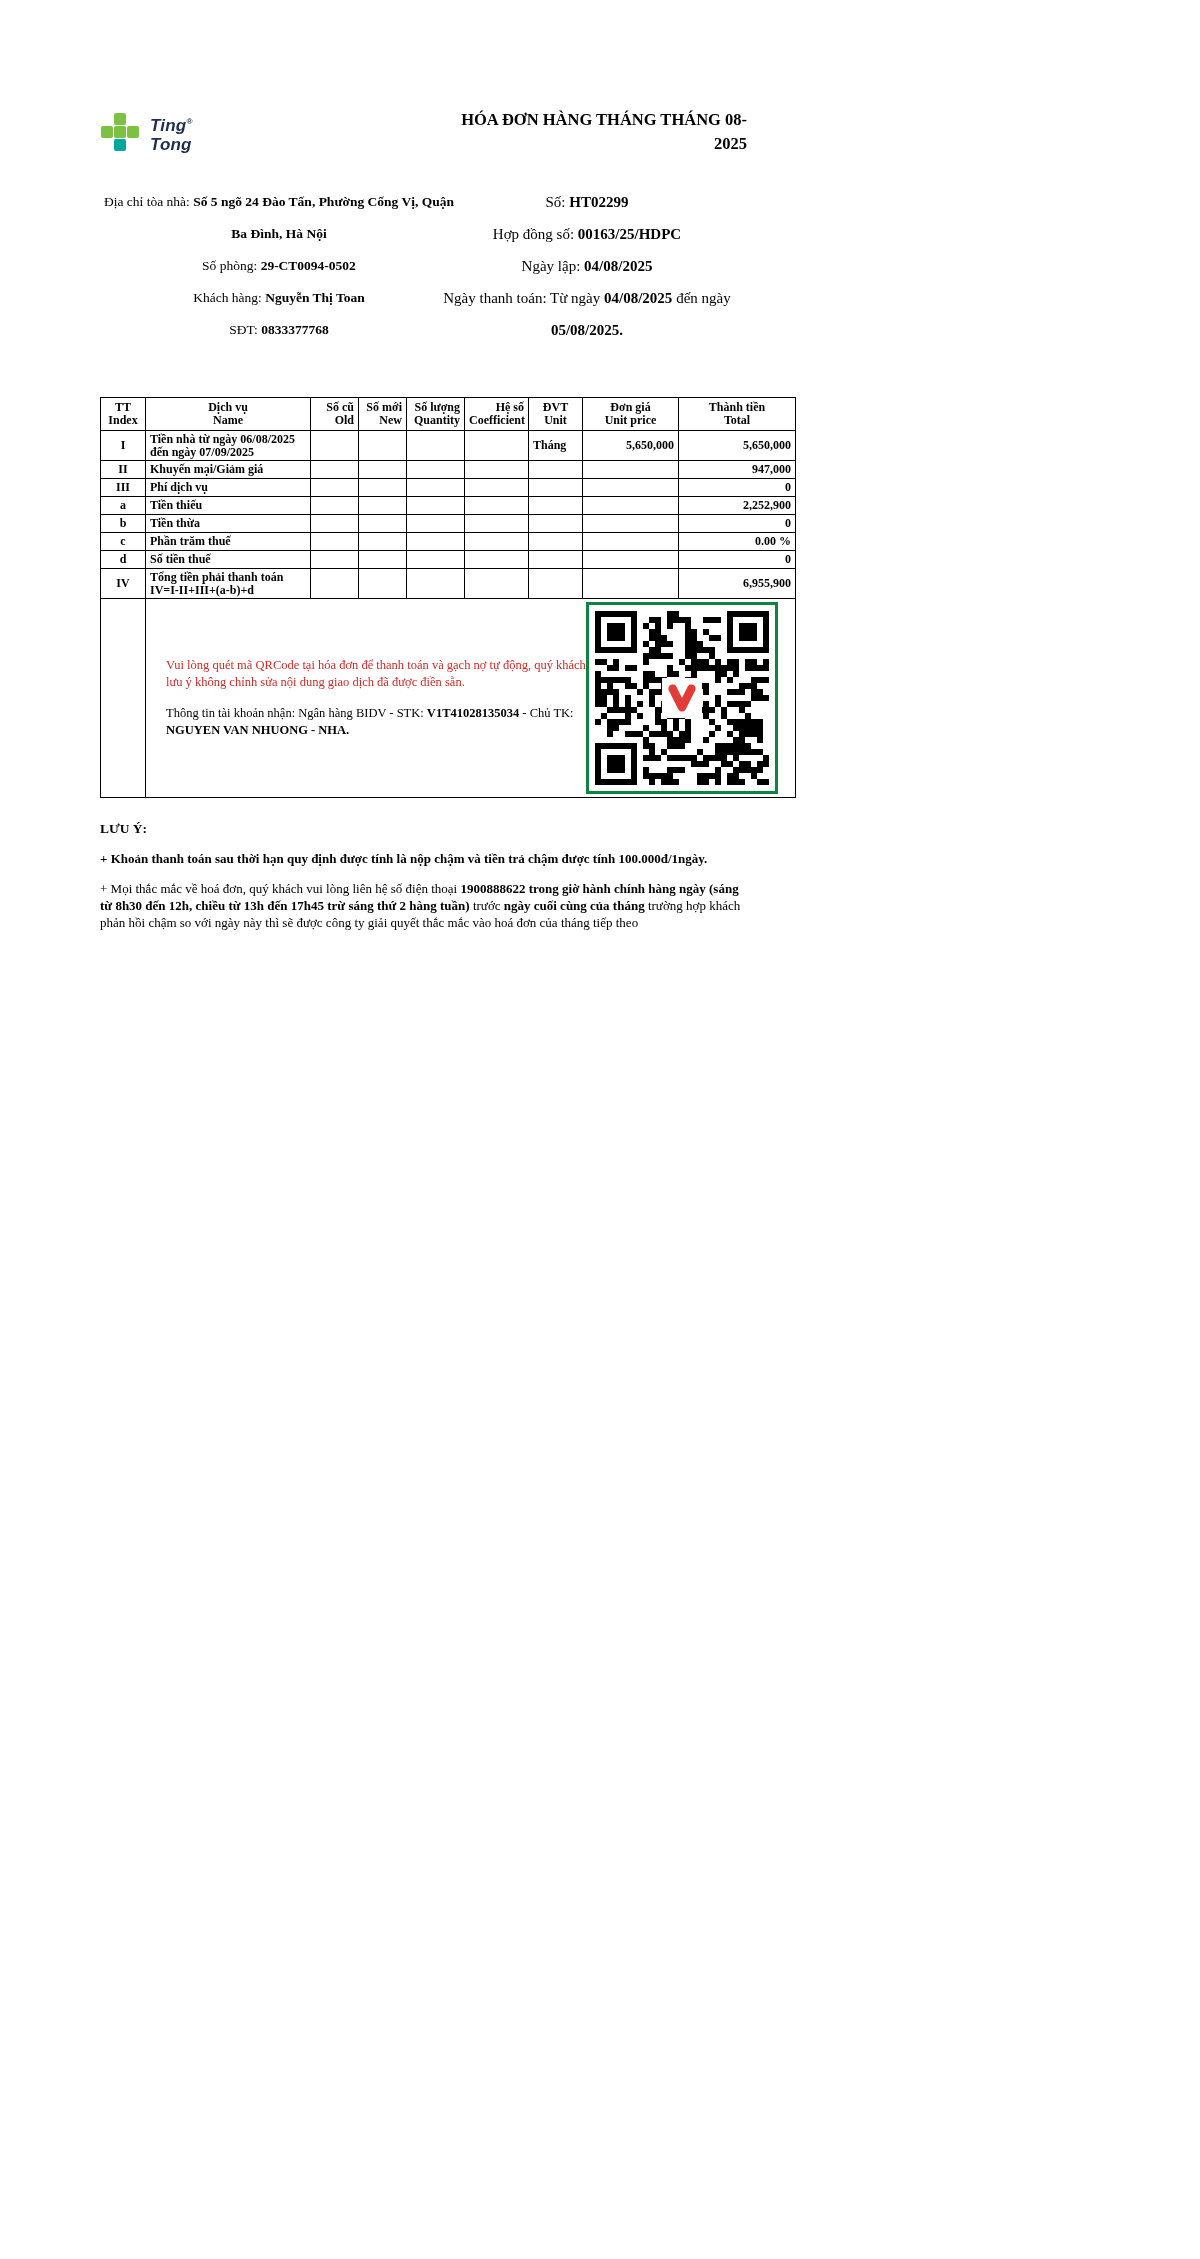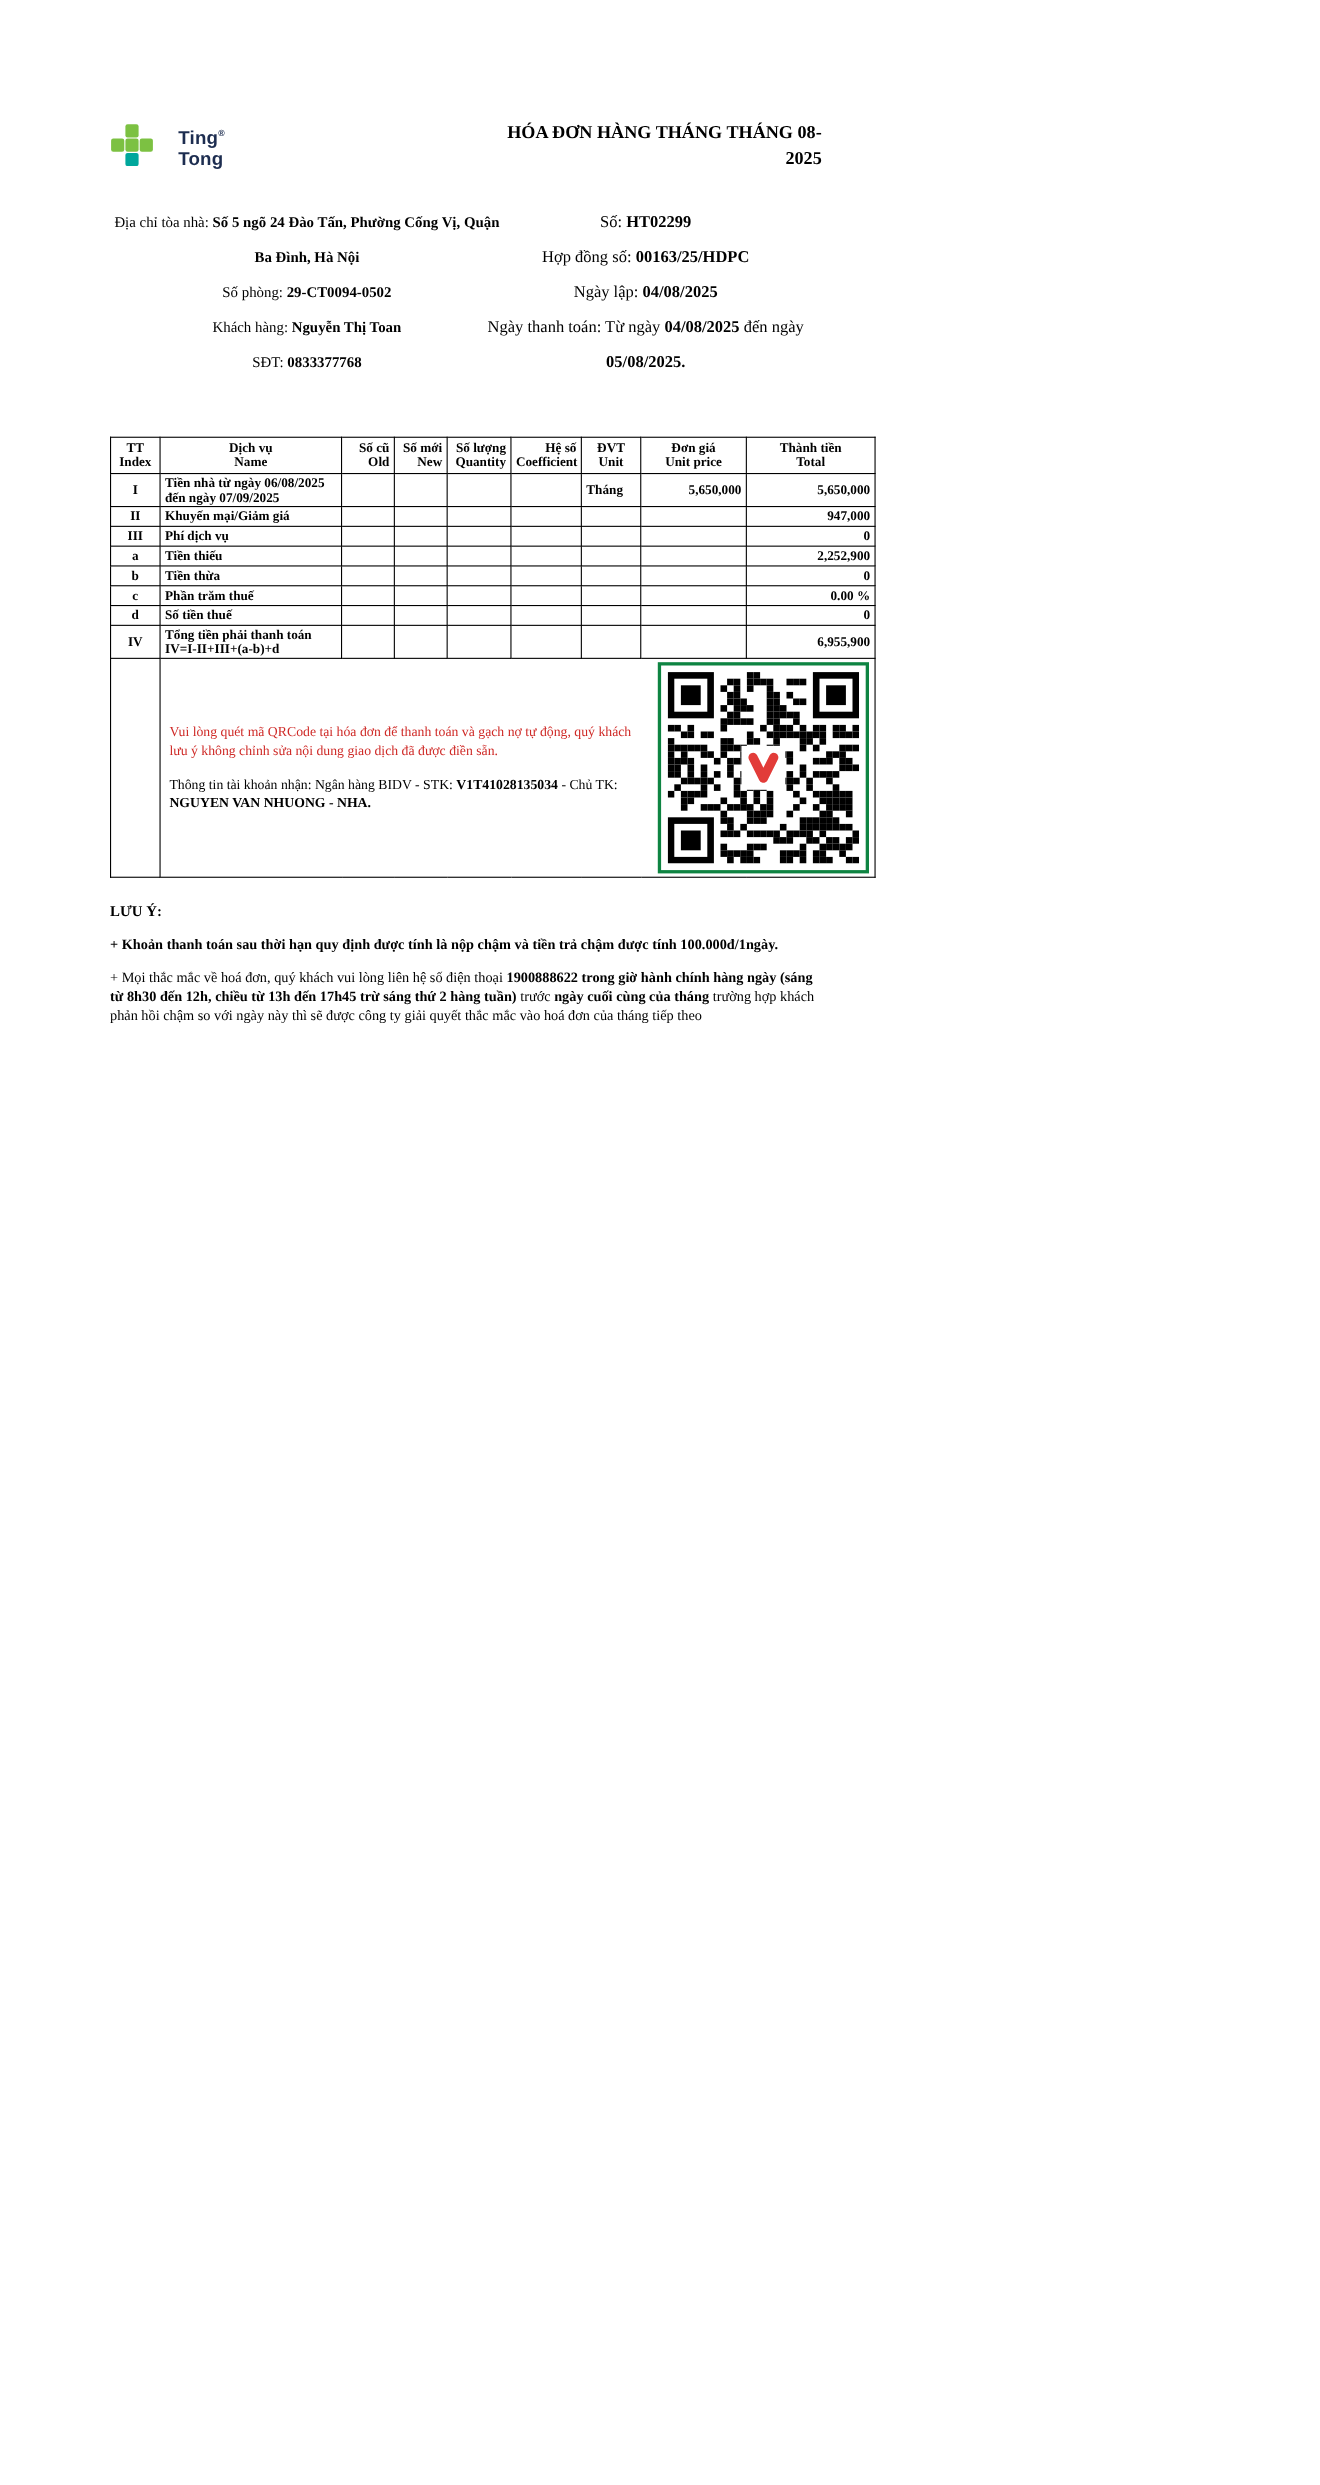--- a/index.html
+++ b/index.html
@@ -1,20 +1,20 @@
 <!DOCTYPE html>
 <html><head>
 <meta charset="utf-8">
 <style>
   html,body{margin:0;padding:0;background:#fff;}
   body{width:1200px;height:2259px;position:relative;font-family:"Liberation Serif",serif;color:#000;}
   .page{position:absolute;inset:0;background:#fff;}
 
   
-  .logo{position:absolute;left:100px;top:112px;display:flex;align-items:center;gap:22px;}
+  .logo{position:absolute;left:100px;top:112px;display:flex;align-items:center;gap:10px;font-style:italic;}
   .logo-text{font-family:"Liberation Sans",sans-serif;font-weight:bold;color:#1d2d50;font-size:17px;line-height:19px;letter-spacing:.2px;}
   .logo-text .reg{font-size:8px;vertical-align:super;}
 
   
   .title{position:absolute;left:447px;top:108px;width:300px;text-align:right;font-size:16.5px;font-weight:bold;line-height:24px;margin:0;}
 
   
   .info-left{position:absolute;left:100px;top:186px;width:358px;font-size:13.5px;}
   .info-right{position:absolute;left:427px;top:186px;width:320px;font-size:15px;text-align:right;}
   .info-left p,.info-right p{margin:0;line-height:32px;text-align:center;}
@@ -26,21 +26,21 @@
   .hd-c{text-align:center;} .hd-l{text-align:right;}
   td.tc{text-align:center;} td.tl{text-align:left;} td.trr{text-align:right;}
   tr.lg td{height:27px;line-height:13px;}
   tr.sm td{height:15px;line-height:13px;}
   tr.words td{height:16px;}
   .words-cell{font-weight:normal;font-style:italic;line-height:14px;}
   .words-cell b{font-weight:bold;}
 
   
   tr.qr-row td{height:198px;padding:0;}
-  .paybox{display:flex;justify-content:space-between;align-items:center;height:198px;font-weight:normal;padding:0 5px 0 8px;}
+  .paybox{display:flex;justify-content:center;align-items:center;height:198px;font-weight:normal;padding:0 5px 0 8px;}
   .pay-text{width:420px;font-size:12.5px;line-height:17px;}
   .qr-notice{color:#cf2a27;margin:0 0 14px 0;}
   .account-line{margin:0;}
   .qr-frame{position:relative;border:3px solid #0e8442;background:#fff;padding:6px;width:174px;height:174px;flex:0 0 auto;}
   .qr-v{position:absolute;left:50%;top:50%;transform:translate(-50%,-50%);width:40px;height:40px;background:#fff;display:flex;align-items:center;justify-content:center;}
 
   
   .footer{position:absolute;left:100px;top:820px;width:650px;font-size:13px;}
   .footer p{margin:0 0 13px 0;line-height:17px;}
   .note-heading{font-weight:bold;font-size:13.5px;}

